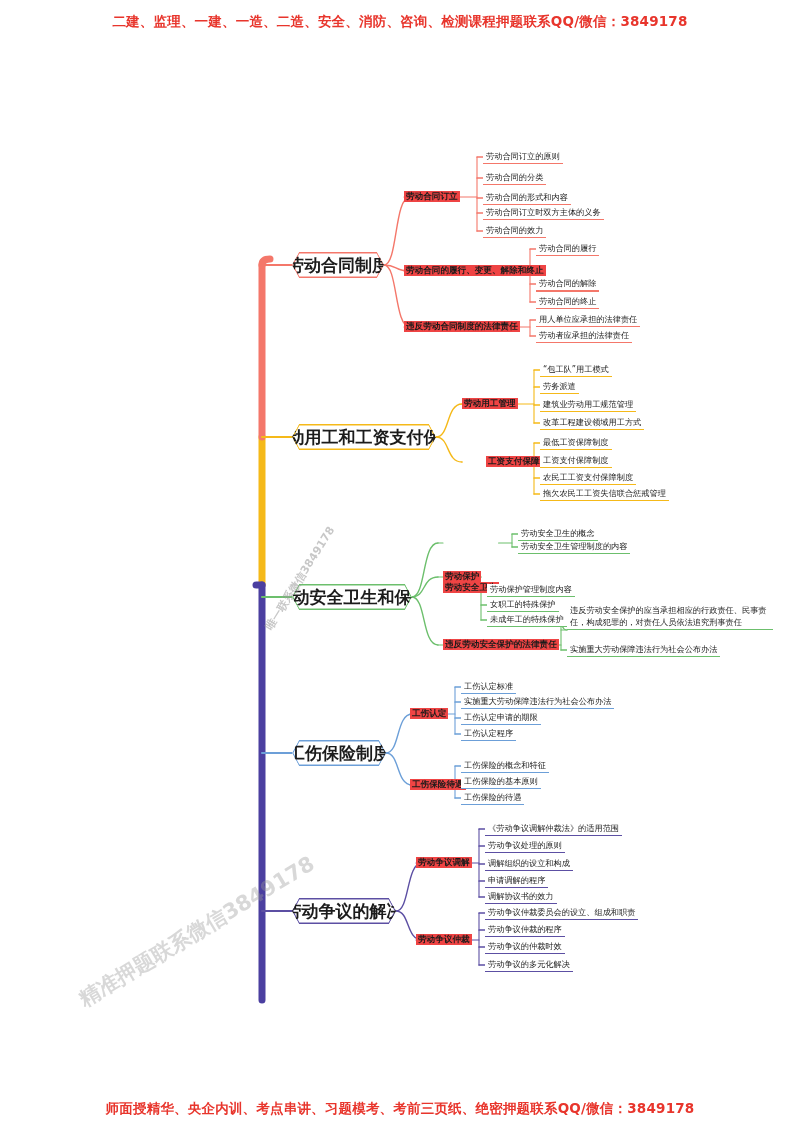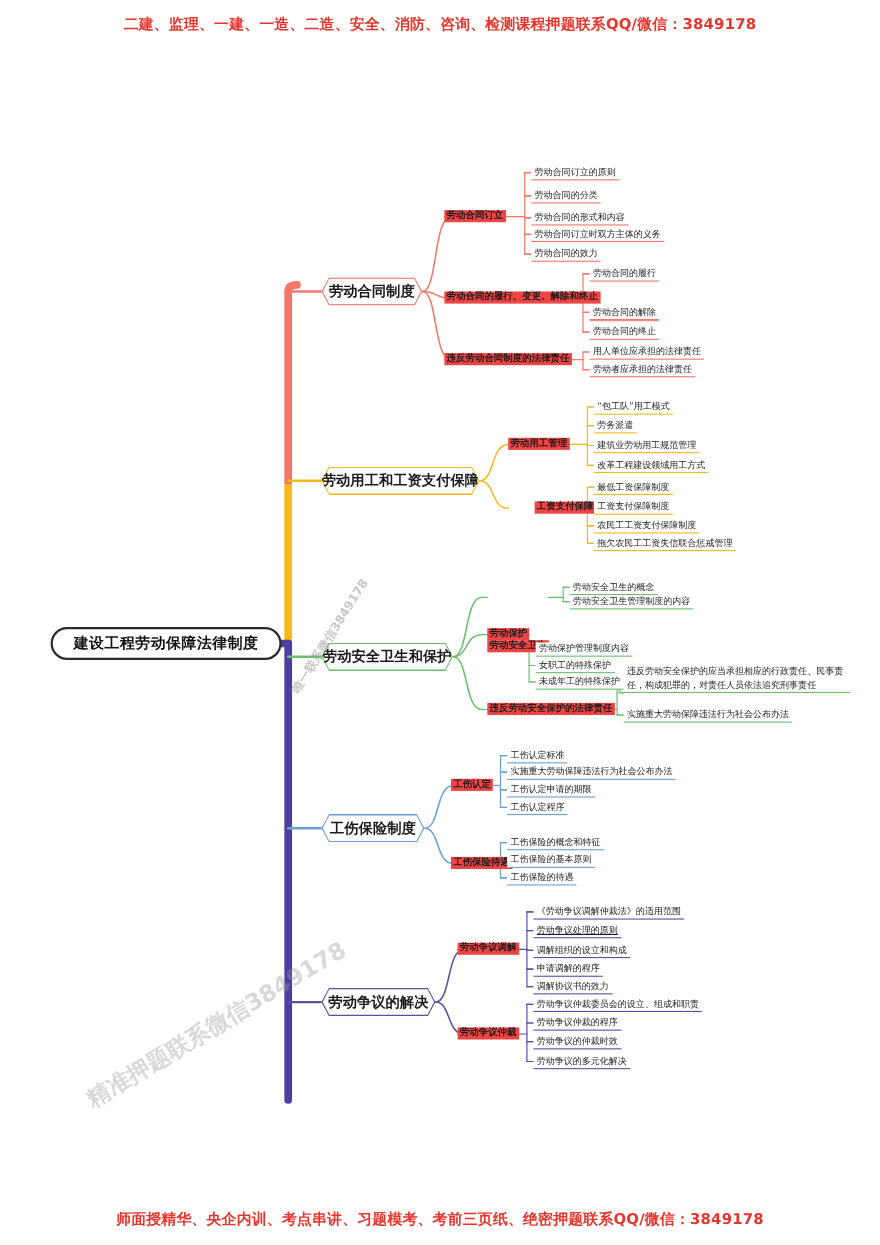--- a/index.html
+++ b/index.html
@@ -26,21 +26,21 @@
     width:210px;height:30px;box-sizing:border-box;
     border:2px solid #2b2b2b;border-radius:16px;background:#fff;
     display:flex;align-items:center;justify-content:center;
     font-size:13.5px;font-weight:bold;color:#111;letter-spacing:.5px;
   }
 
   
   .l1{
     position:absolute;height:26px;box-sizing:border-box;
     display:flex;align-items:center;justify-content:center;
-    font-size:13px;font-weight:bold;color:#1b1b1b;background:#fff;
+    font-size:17px;font-weight:bold;color:#1b1b1b;background:#fff;
     padding:0 10px;white-space:nowrap;
     clip-path:polygon(7px 0,calc(100% - 7px) 0,100% 50%,calc(100% - 7px) 100%,7px 100%,0 50%);
   }
   .l1 .hexin{position:relative;z-index:2;}
   .l1::before{
     content:"";position:absolute;inset:0;
     clip-path:polygon(7px 0,calc(100% - 7px) 0,100% 50%,calc(100% - 7px) 100%,7px 100%,0 50%);
     background:var(--c);z-index:0;
   }
   .l1::after{
@@ -214,23 +214,20 @@
       <path d="M 479 913 q 0 0 6 0" fill="none" stroke="#5c4fa3" stroke-width="1.1" stroke-linecap="round"></path>
       <path d="M 479 913 L 485 913" fill="none" stroke="#5c4fa3" stroke-width="1.1" stroke-linecap="round"></path>
       <path d="M 479 930 q 0 0 6 0" fill="none" stroke="#5c4fa3" stroke-width="1.1" stroke-linecap="round"></path>
       <path d="M 479 930 L 485 930" fill="none" stroke="#5c4fa3" stroke-width="1.1" stroke-linecap="round"></path>
       <path d="M 479 947 q 0 0 6 0" fill="none" stroke="#5c4fa3" stroke-width="1.1" stroke-linecap="round"></path>
       <path d="M 479 947 L 485 947" fill="none" stroke="#5c4fa3" stroke-width="1.1" stroke-linecap="round"></path>
       <path d="M 479 965 q 0 0 6 0" fill="none" stroke="#5c4fa3" stroke-width="1.1" stroke-linecap="round"></path>
       <path d="M 479 965 L 485 965" fill="none" stroke="#5c4fa3" stroke-width="1.1" stroke-linecap="round"></path>
     </svg>
 
-  <div class="root-node">
-    <span>建设工程劳动保障法律制度</span>
-  </div>
 
   <div id="nodes">
       <div class="l1" style="left: 292px; top: 252px; width: 92px; --c: #f4776a;">
         <span class="hexin">劳动合同制度</span>
       </div>
       <div class="l2" style="left: 404px; top: 191px;"><span>劳动合同订立</span></div>
       <div class="leaf" style="left: 483px; top: 151px; border-bottom: 1px solid rgb(244, 119, 106);"><span>劳动合同订立的原则</span></div>
       <div class="leaf" style="left: 483px; top: 172px; border-bottom: 1px solid rgb(244, 119, 106);"><span>劳动合同的分类</span></div>
       <div class="leaf" style="left: 483px; top: 192px; border-bottom: 1px solid rgb(244, 119, 106);"><span>劳动合同的形式和内容</span></div>
       <div class="leaf" style="left: 483px; top: 207px; border-bottom: 1px solid rgb(244, 119, 106);"><span>劳动合同订立时双方主体的义务</span></div>
@@ -279,21 +276,21 @@
       <div class="leaf" style="left: 461px; top: 728px; border-bottom: 1px solid rgb(108, 159, 216);"><span>工伤认定程序</span></div>
       <div class="l2" style="left: 410px; top: 779px;"><span>工伤保险待遇</span></div>
       <div class="leaf" style="left: 461px; top: 760px; border-bottom: 1px solid rgb(108, 159, 216);"><span>工伤保险的概念和特征</span></div>
       <div class="leaf" style="left: 461px; top: 776px; border-bottom: 1px solid rgb(108, 159, 216);"><span>工伤保险的基本原则</span></div>
       <div class="leaf" style="left: 461px; top: 792px; border-bottom: 1px solid rgb(108, 159, 216);"><span>工伤保险的待遇</span></div>
       <div class="l1" style="left: 292px; top: 898px; width: 104px; --c: #5c4fa3;">
         <span class="hexin">劳动争议的解决</span>
       </div>
       <div class="l2" style="left: 416px; top: 857px;"><span>劳动争议调解</span></div>
       <div class="leaf" style="left: 485px; top: 823px; border-bottom: 1px solid rgb(92, 79, 163);"><span>《劳动争议调解仲裁法》的适用范围</span></div>
-      <div class="leaf" style="left: 485px; top: 840px; border-bottom: 1px solid rgb(92, 79, 163); text-decoration: underline;"><span>劳动争议处理的原则</span></div>
+      <div class="leaf" style="left: 485px; top: 840px; border-bottom: 1px solid rgb(92, 79, 163);"><span>劳动争议处理的原则</span></div>
       <div class="leaf" style="left: 485px; top: 858px; border-bottom: 1px solid rgb(92, 79, 163);"><span>调解组织的设立和构成</span></div>
       <div class="leaf" style="left: 485px; top: 875px; border-bottom: 1px solid rgb(92, 79, 163);"><span>申请调解的程序</span></div>
       <div class="leaf" style="left: 485px; top: 891px; border-bottom: 1px solid rgb(92, 79, 163);"><span>调解协议书的效力</span></div>
       <div class="l2" style="left: 416px; top: 934px;"><span>劳动争议仲裁</span></div>
       <div class="leaf" style="left: 485px; top: 907px; border-bottom: 1px solid rgb(92, 79, 163);"><span>劳动争议仲裁委员会的设立、组成和职责</span></div>
       <div class="leaf" style="left: 485px; top: 924px; border-bottom: 1px solid rgb(92, 79, 163);"><span>劳动争议仲裁的程序</span></div>
       <div class="leaf" style="left: 485px; top: 941px; border-bottom: 1px solid rgb(92, 79, 163);"><span>劳动争议的仲裁时效</span></div>
       <div class="leaf" style="left: 485px; top: 959px; border-bottom: 1px solid rgb(92, 79, 163);"><span>劳动争议的多元化解决</span></div>
     </div>
 

